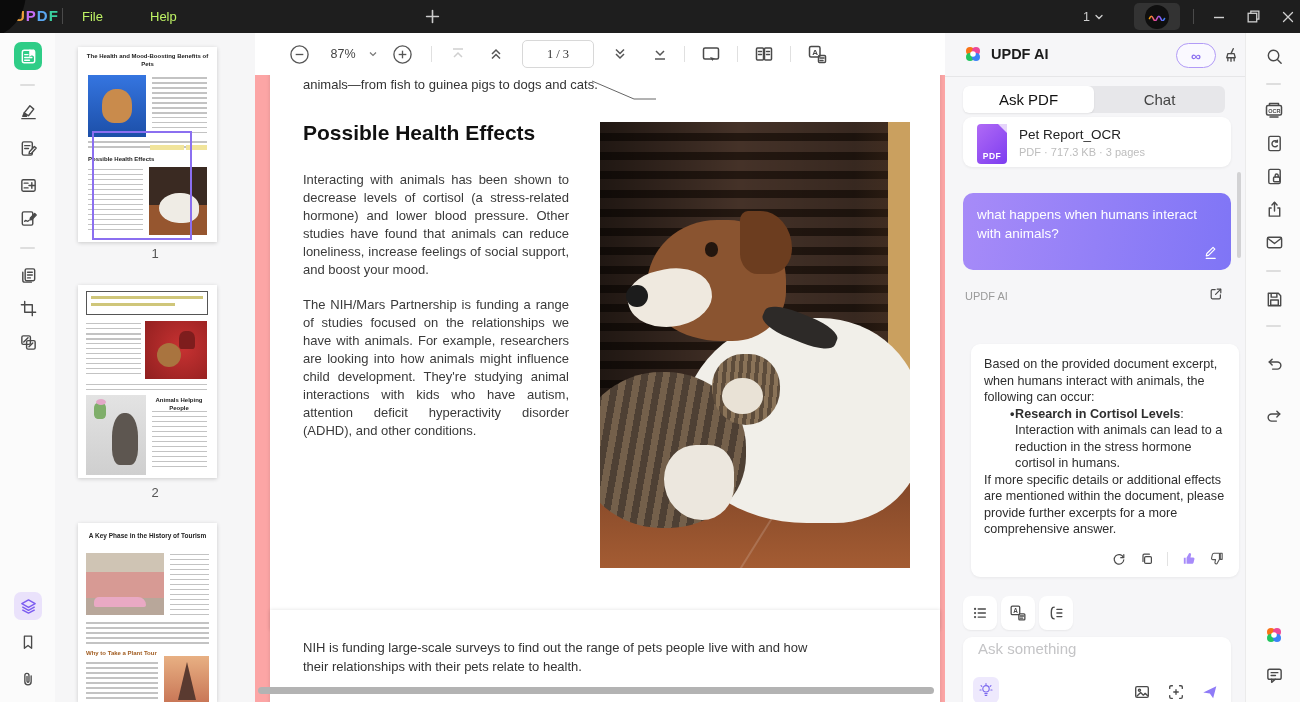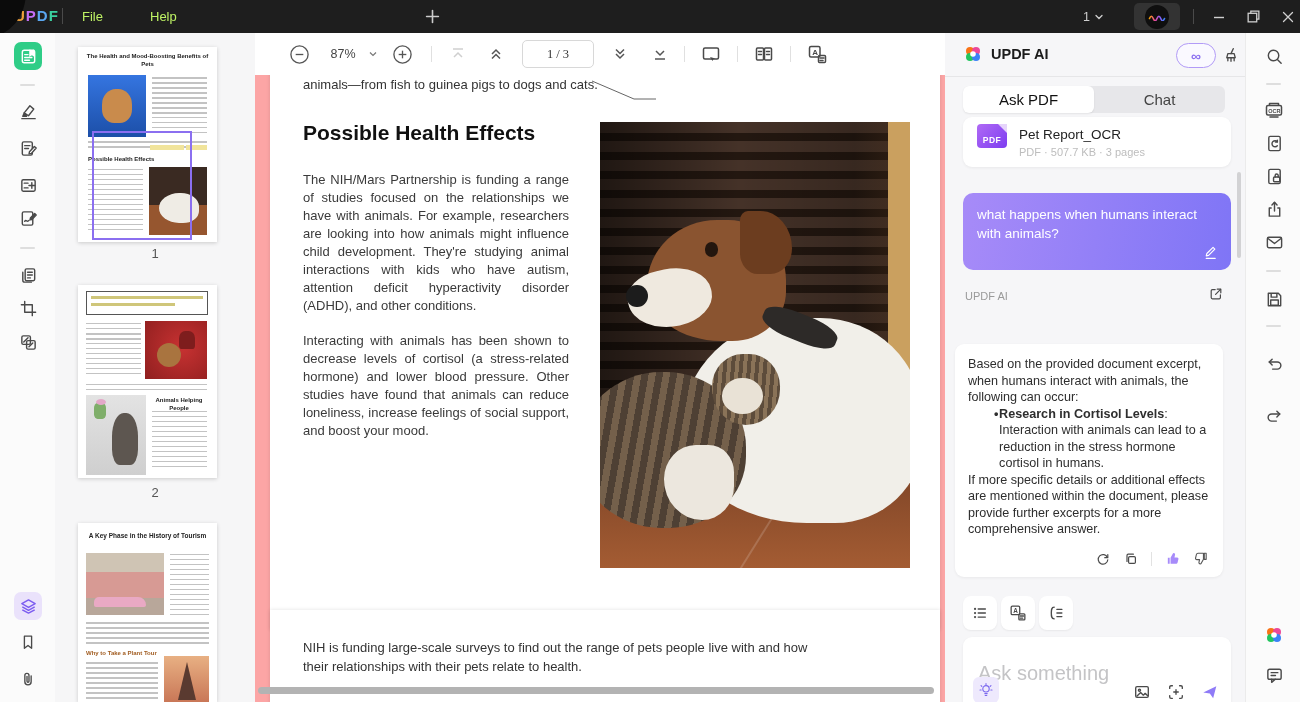--- a/index.html
+++ b/index.html
@@ -68,38 +68,38 @@
   .hsb{left:258px;top:687px;width:676px;height:7px;background:#b3b3b3;border-radius:4px;}
   
   .aipanel{left:945px;top:33px;width:300px;height:669px;background:#f6f6f8;}
   .ai-title{font-size:14.5px;font-weight:bold;color:#1b1b1b;}
   .pill{width:38px;height:23px;border:1.5px solid #b29bf7;border-radius:13px;display:flex;align-items:center;justify-content:center;
         color:#8b6ff0;font-size:14px;font-weight:bold;background:#faf9ff;}
   .tabs{left:963px;top:86px;width:262px;height:27px;background:#e7e7ea;border-radius:6px;display:flex;}
   .tabseg{flex:1;display:flex;align-items:center;justify-content:center;font-size:15px;color:#444;border-radius:6px;}
   .tabseg.on{background:#ffffff;color:#111;box-shadow:0 1px 2px rgba(0,0,0,.08);}
   .card{position:absolute;left:963px;width:268px;background:#ffffff;border-radius:9px;box-shadow:0 1px 3px rgba(0,0,0,.06);}
-  .pdficon{position:absolute;left:14px;top:7px;width:30px;height:24px;border-radius:4px;background:linear-gradient(135deg,#b06af5,#7d3df0);text-decoration:underline;}
+  .pdficon{position:absolute;left:14px;top:7px;width:30px;height:40px;border-radius:4px;background:linear-gradient(135deg,#b06af5,#7d3df0);text-decoration:underline;}
   .pdficon::before{content:"";position:absolute;right:0;top:0;border-style:solid;border-width:0 9px 9px 0;border-color:transparent #e6d4fb transparent transparent;}
   .pdficon span{position:absolute;left:0;right:0;bottom:3px;text-align:center;color:#fff;font-size:8.5px;font-weight:bold;letter-spacing:.5px;}
   .fname{font-size:13.5px;color:#222;}
   .fmeta{font-size:11px;color:#bdbdbd;}
   .bubble{left:963px;top:193px;width:268px;height:77px;border-radius:10px;
           background:linear-gradient(100deg,#a78bf8,#7f75f6);box-sizing:border-box;padding:12px 14px;}
   .bubble p{margin:0;color:#ffffff;font-size:13.5px;line-height:19px;}
   .asst-label{font-size:11px;color:#9a9a9a;}
   .resp{top:311px;height:233px;box-sizing:border-box;padding:12px 13px;}
   .resp .t{font-size:12.6px;line-height:16.5px;color:#2e2e2e;}
   .bullet{display:flex;margin-left:26px;}
   .bullet .dot{width:12px;font-weight:bold;}
   .resp-icons{position:absolute;right:13px;bottom:10px;display:flex;align-items:center;gap:12px;}
   .qbtn{position:absolute;top:563px;width:34px;height:34px;background:#ffffff;border-radius:8px;box-shadow:0 1px 2px rgba(0,0,0,.06);
         display:flex;align-items:center;justify-content:center;}
   .inputcard{top:604px;height:76px;}
-  .askinput{position:absolute;left:13px;top:24px;width:230px;border:none;outline:none;font-size:20px;color:#ec4899;
+  .askinput{position:absolute;left:13px;top:2px;width:230px;border:none;outline:none;font-size:15px;color:#ec4899;
             font-family:"Liberation Sans",sans-serif;background:transparent;}
   .askinput::placeholder{color:#c4c4c6;}
   .lampbtn{position:absolute;left:10px;bottom:10px;width:26px;height:26px;background:#eee9fd;border-radius:6px;
            display:flex;align-items:center;justify-content:center;}
   
   .swirl{left:-16px;top:-16px;width:42px;height:52px;background:#0b0b0b;border-radius:0 0 85% 0;}
 </style>
 </head>
 <body>
 
@@ -375,22 +375,22 @@
 
   <div class="abs docarea">
 
     <div class="page" style="top:-40px;height:595px;">
       <div class="abs docline" style="left:33px;top:42px;">animals—from fish to guinea pigs to dogs and cats.</div>
       <svg class="abs" style="left:320px;top:44px;" width="70" height="22" viewBox="0 0 70 22">
         <polyline points="2,2 44,20 66,20" fill="none" stroke="#666" stroke-width="1"></polyline>
       </svg>
       <div class="abs docheading" style="left:33px;top:86px;">Possible Health Effects</div>
       <div class="abs" style="left:33px;top:136px;width:266px;">
+        <p class="docpara">Interacting with animals has been shown to decrease levels of cortisol (a stress-related hormone) and lower blood pressure. Other studies have found that animals can reduce loneliness, increase feelings of social support, and boost your mood.</p>
         <p class="docpara">The NIH/Mars Partnership is funding a range of studies focused on the relationships we have with animals. For example, researchers are looking into how animals might influence child development. They're studying animal interactions with kids who have autism, attention deficit hyperactivity disorder (ADHD), and other conditions.</p>
-        <p class="docpara">Interacting with animals has been shown to decrease levels of cortisol (a stress-related hormone) and lower blood pressure. Other studies have found that animals can reduce loneliness, increase feelings of social support, and boost your mood.</p>
       </div>
       <div class="photo">
         <div class="ph-shutters"></div>
           <div class="ph-strip"></div>
           <div class="ph-floor"></div>
         <div class="ph-dogbody"></div>
           <div class="ph-doghead"></div>
           <div class="ph-dogear"></div>
         <div class="ph-muzzle"></div>
           <div class="ph-nose"></div>
@@ -435,21 +435,21 @@
     <div class="abs tabs" style="left:18px;top:53px;position:absolute;">
       <div class="tabseg on">Ask PDF</div>
       <div class="tabseg">Chat</div>
     </div>
 
     <div class="card" style="left:18px;top:84px;width:268px;height:50px;">
       <div class="pdficon">
           <span>PDF</span>
         </div>
       <div class="abs fname" style="left:56px;top:10px;">Pet Report_OCR</div>
-      <div class="abs fmeta" style="left:56px;top:29px;">PDF · 507.7 KB · 3 pages</div>
+      <div class="abs fmeta" style="left:56px;top:29px;">PDF · 717.3 KB · 3 pages</div>
     </div>
 
     <div class="abs" style="left:292px;top:139px;width:4px;height:86px;background:#d2d2d4;border-radius:2px;"></div>
 
     <div class="abs bubble" style="left:18px;top:160px;">
       <p>what happens when humans interact with animals?</p>
       <svg class="abs" style="right:12px;bottom:9px;" width="17" height="17" viewBox="0 0 20 20">
         <g fill="none" stroke="#ffffff" stroke-width="1.4" stroke-linecap="round" stroke-linejoin="round">
           <path d="M5 14 l.7-2.8 7.3-7.3 2.1 2.1-7.3 7.3z"></path>
             <line x1="5" y1="17" x2="15.5" y2="17"></line>
@@ -459,21 +459,21 @@
 
     <div class="abs asst-label" style="left:20px;top:257px;">UPDF AI</div>
     <svg class="abs" style="left:263px;top:253px;" width="16" height="16" viewBox="0 0 20 20">
       <g class="ic" stroke="#8a8a8a">
           <path d="M9 4.5 H5.5 A1.5 1.5 0 0 0 4 6 v8.5 A1.5 1.5 0 0 0 5.5 16 H14 a1.5 1.5 0 0 0 1.5 -1.5 V11"></path>
       <path d="M11.5 4 h4.5 v4.5"></path>
           <line x1="15.7" y1="4.3" x2="9.5" y2="10.5"></line>
         </g>
     </svg>
 
-    <div class="card resp" style="left:10px;">
+    <div class="card resp" style="left:26px;">
       <div class="t">Based on the provided document excerpt, when humans interact with animals, the following can occur:</div>
       <div class="t bullet">
         <span class="dot">•</span>
         <span>
           <b>Research in Cortisol Levels</b><span>:</span><br>
           <span>Interaction with animals can lead to a reduction in the stress hormone cortisol in humans.</span>
         </span>
       </div>
       <div class="t">If more specific details or additional effects are mentioned within the document, please provide further excerpts for a more comprehensive answer.</div>
       <div class="resp-icons">

